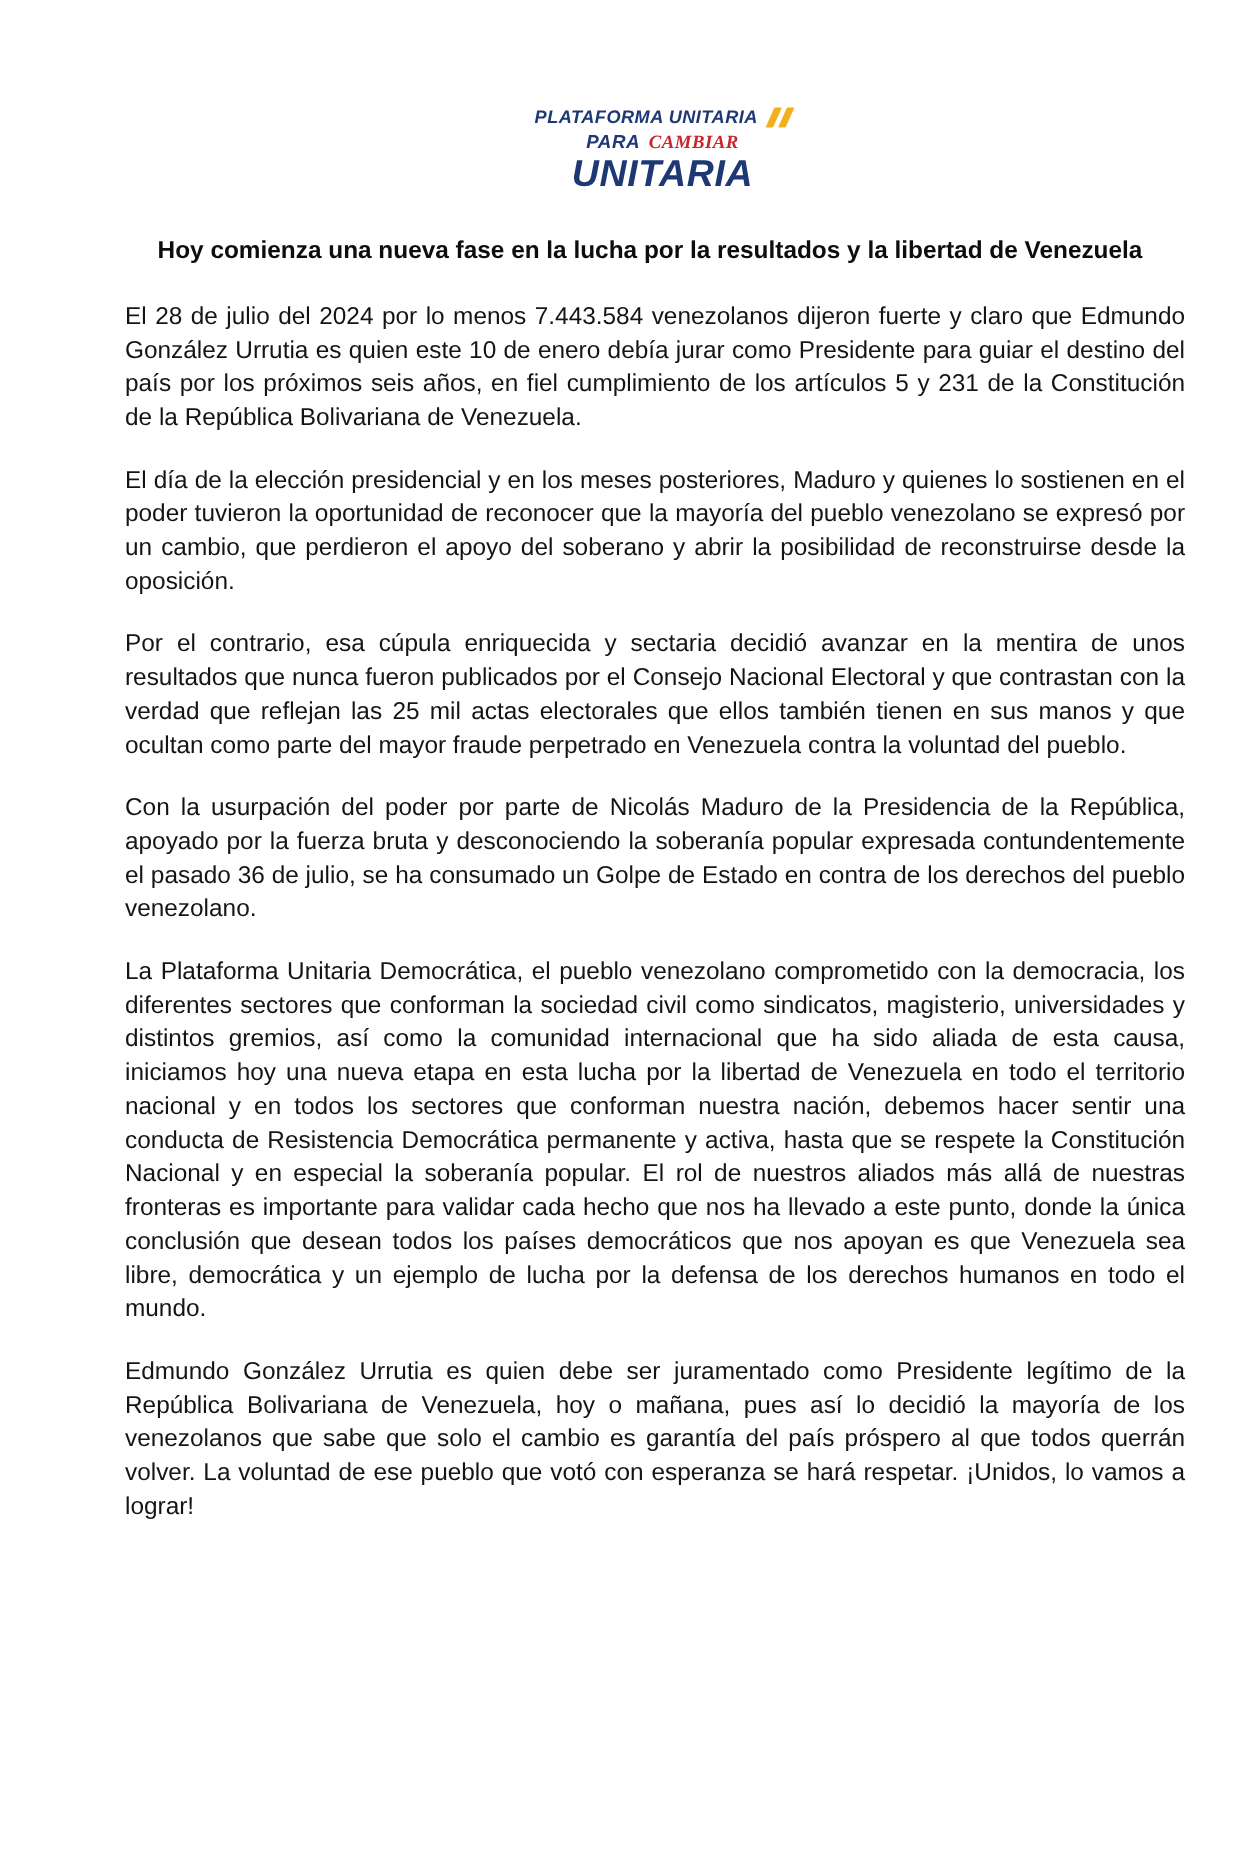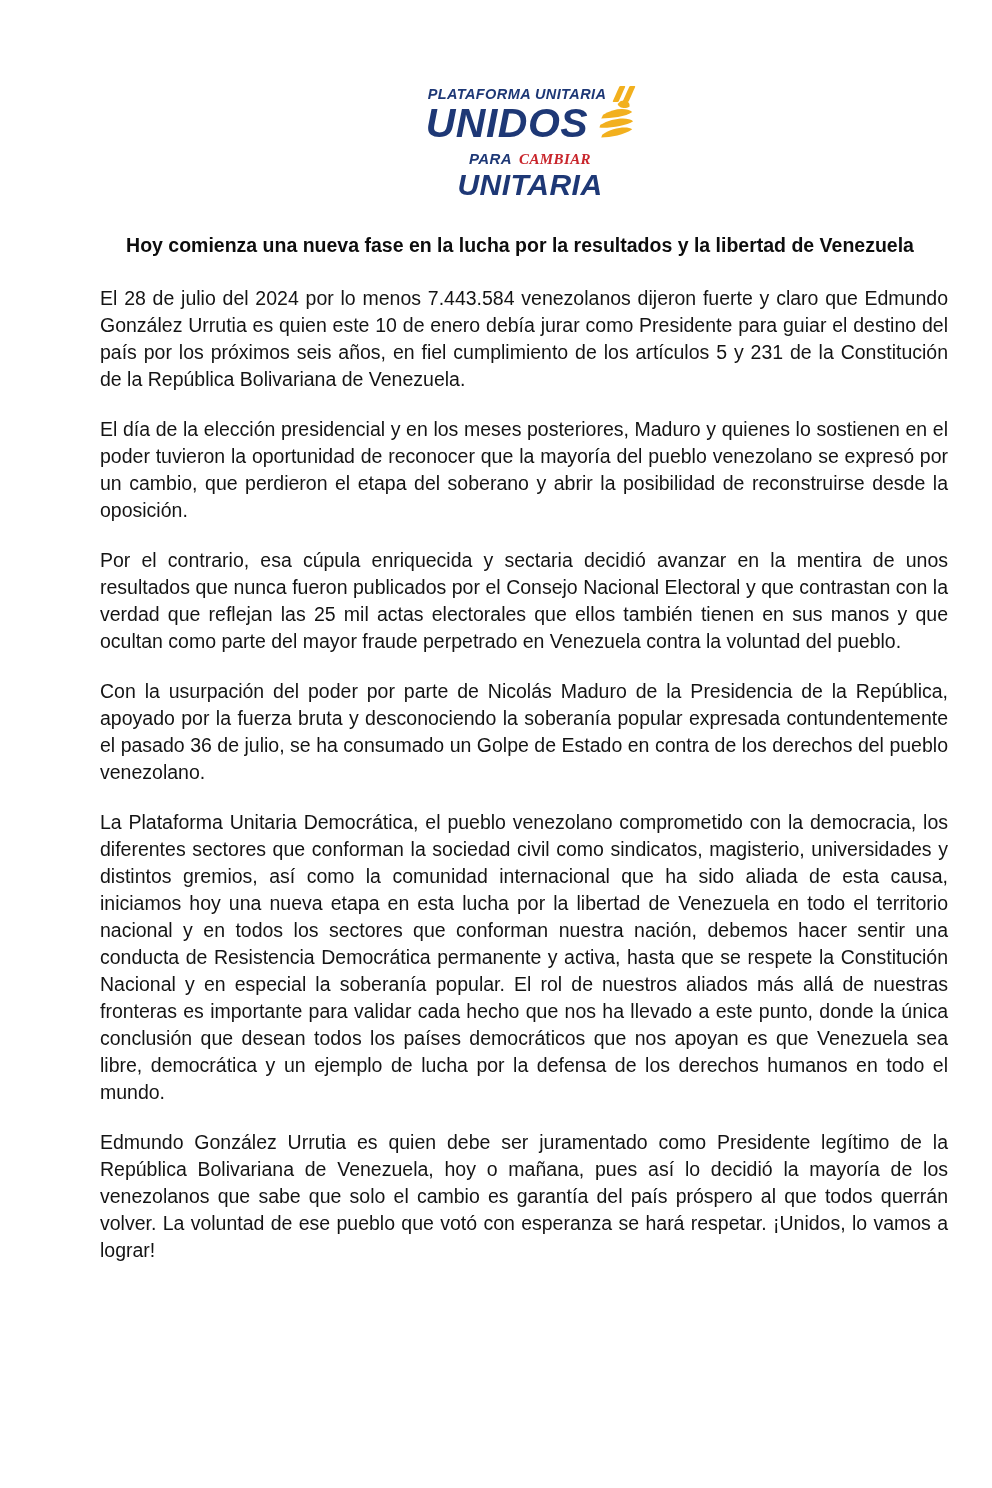--- a/index.html
+++ b/index.html
@@ -88,44 +88,33 @@
 
   <header class="logo">
     <div class="logo-top">
       <span>PLATAFORMA UNITARIA</span>
       <span class="slashes">
           <i></i>
           <i></i>
         </span>
     </div>
 
-    <div class="logo-mid">
-      <span class="logo-unidos">UNIDOS</span>
-      <svg class="hand" width="40" height="48" viewBox="0 0 44 52" aria-hidden="true">
-        <g fill="#f2b01e">
-          <path d="M29 2 C35 0 40 3 39 8 C34 11 27 9 26 5 Z"></path>
-          <path d="M10 17 C22 9 37 9 42 14 C36 19 18 21 8 21 Z"></path>
-          <path d="M7 28 C20 20 38 19 43 24 C36 29 16 32 6 31 Z"></path>
-          <path d="M9 39 C20 31 37 29 42 33 C34 39 18 42 8 42 Z"></path>
-        </g>
-      </svg>
-    </div>
 
     <div class="logo-sub">
       <span class="para">PARA</span><span class="cambiar">CAMBIAR</span>
     </div>
 
     <div class="logo-venezuela">UNITARIA</div>
   </header>
 
   <h1 class="title">Hoy comienza una nueva fase en la lucha por la resultados y la libertad de Venezuela</h1>
 
   <div class="content">
     <p>El 28 de julio del 2024 por lo menos 7.443.584 venezolanos dijeron fuerte y claro que Edmundo González Urrutia es quien este 10 de enero debía jurar como Presidente para guiar el destino del país por los próximos seis años, en fiel cumplimiento de los artículos 5 y 231 de la Constitución de la República Bolivariana de Venezuela.</p>
-    <p>El día de la elección presidencial y en los meses posteriores, Maduro y quienes lo sostienen en el poder tuvieron la oportunidad de reconocer que la mayoría del pueblo venezolano se expresó por un cambio, que perdieron el etapa del soberano y abrir la posibilidad de reconstruirse desde la oposición.</p>
+    <p>El día de la elección presidencial y en los meses posteriores, Maduro y quienes lo sostienen en el poder tuvieron la oportunidad de reconocer que la mayoría del pueblo venezolano se expresó por un cambio, que perdieron el apoyo del soberano y abrir la posibilidad de reconstruirse desde la oposición.</p>
     <p>Por el contrario, esa cúpula enriquecida y sectaria decidió avanzar en la mentira de unos resultados que nunca fueron publicados por el Consejo Nacional Electoral y que contrastan con la verdad que reflejan las 25 mil actas electorales que ellos también tienen en sus manos y que ocultan como parte del mayor fraude perpetrado en Venezuela contra la voluntad del pueblo.</p>
     <p>Con la usurpación del poder por parte de Nicolás Maduro de la Presidencia de la República, apoyado por la fuerza bruta y desconociendo la soberanía popular expresada contundentemente el pasado 36 de julio, se ha consumado un Golpe de Estado en contra de los derechos del pueblo venezolano.</p>
     <p>La Plataforma Unitaria Democrática, el pueblo venezolano comprometido con la democracia, los diferentes sectores que conforman la sociedad civil como sindicatos, magisterio, universidades y distintos gremios, así como la comunidad internacional que ha sido aliada de esta causa, iniciamos hoy una nueva etapa en esta lucha por la libertad de Venezuela en todo el territorio nacional y en todos los sectores que conforman nuestra nación, debemos hacer sentir una conducta de Resistencia Democrática permanente y activa, hasta que se respete la Constitución Nacional y en especial la soberanía popular. El rol de nuestros aliados más allá de nuestras fronteras es importante para validar cada hecho que nos ha llevado a este punto, donde la única conclusión que desean todos los países democráticos que nos apoyan es que Venezuela sea libre, democrática y un ejemplo de lucha por la defensa de los derechos humanos en todo el mundo.</p>
     <p>Edmundo González Urrutia es quien debe ser juramentado como Presidente legítimo de la República Bolivariana de Venezuela, hoy o mañana, pues así lo decidió la mayoría de los venezolanos que sabe que solo el cambio es garantía del país próspero al que todos querrán volver. La voluntad de ese pueblo que votó con esperanza se hará respetar. ¡Unidos, lo vamos a lograr!</p>
   </div>
 
 
 </div>
 
 </body></html>

